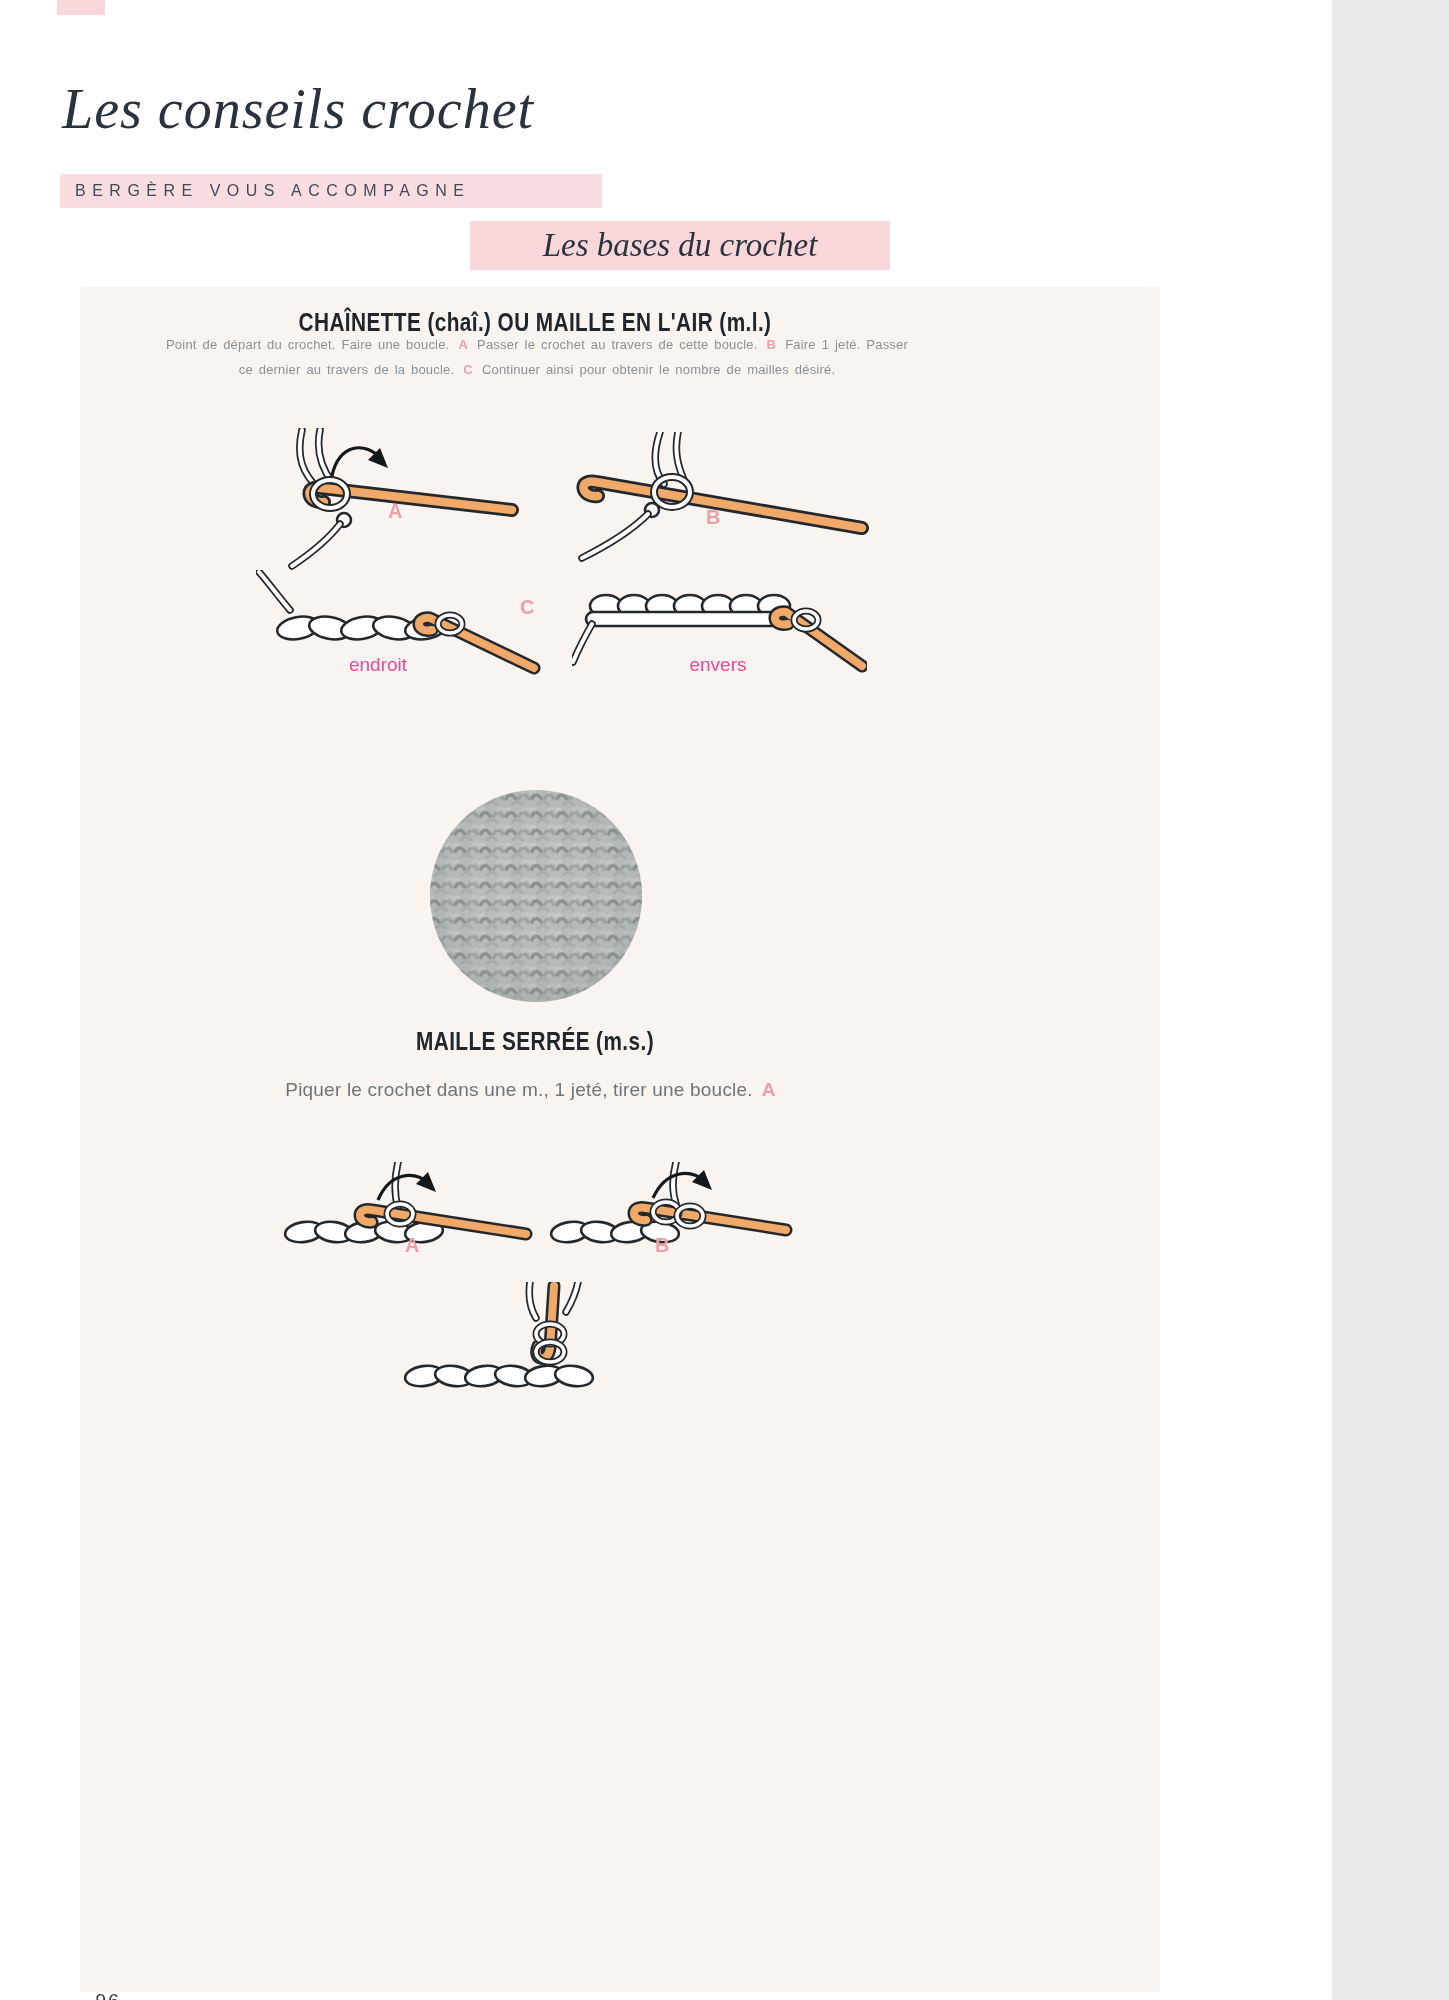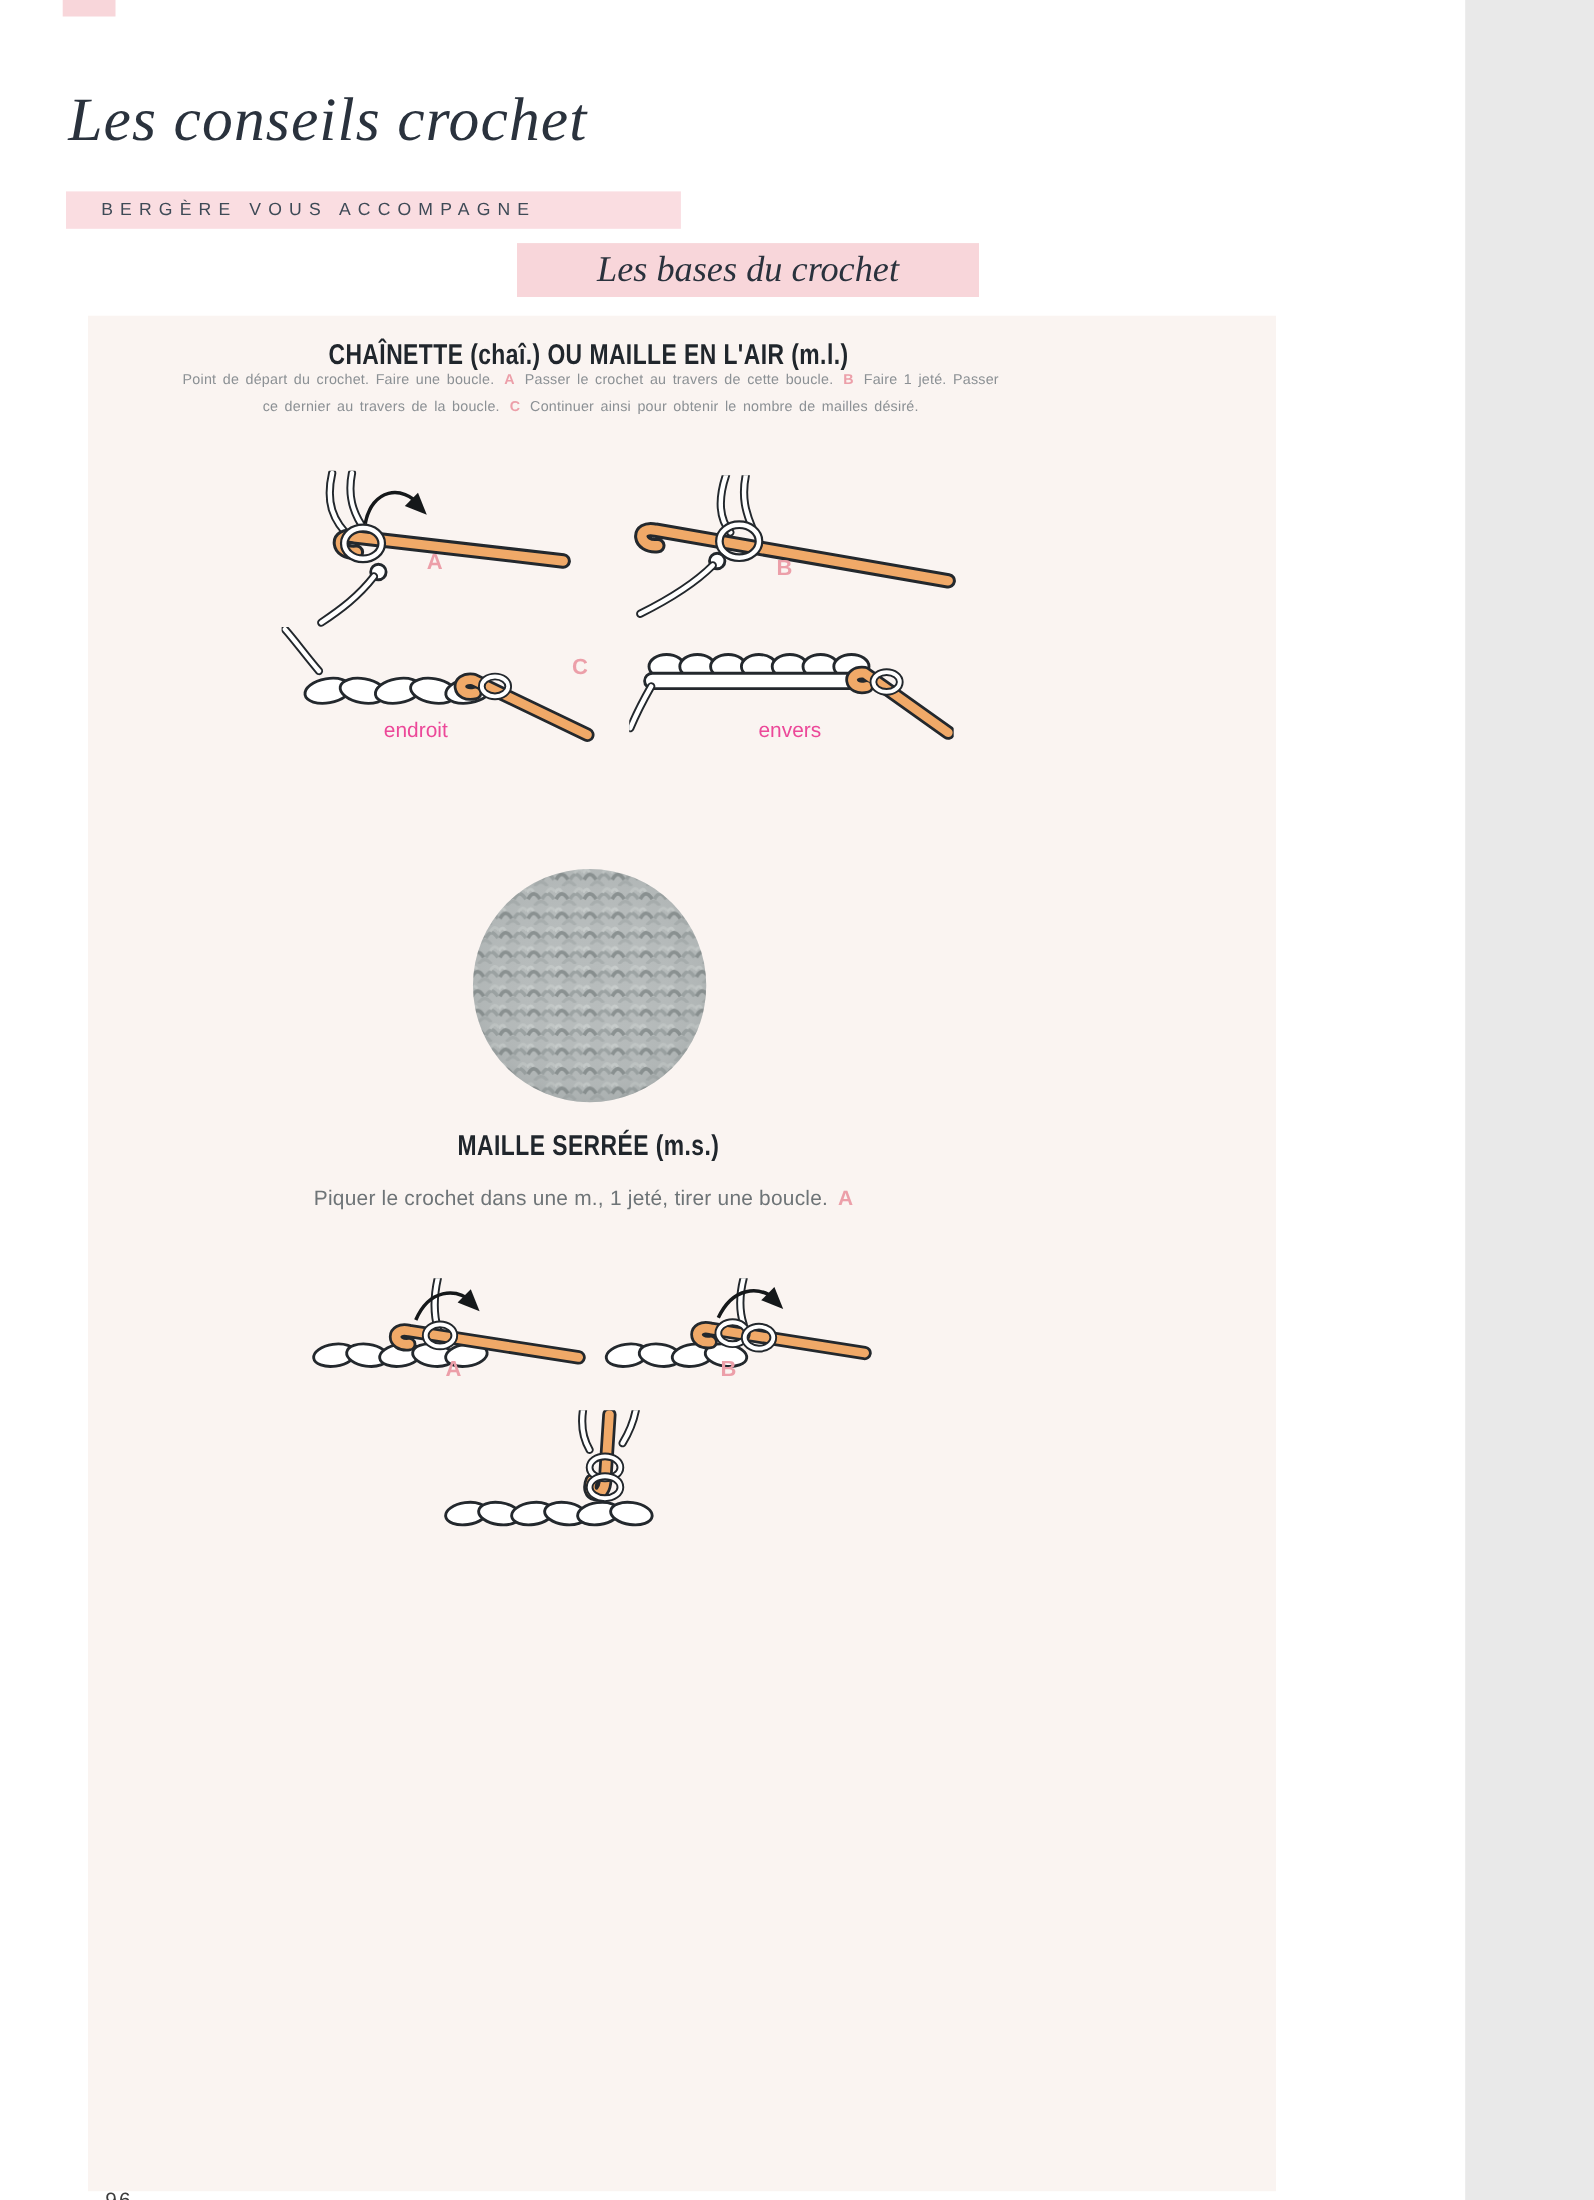--- a/index.html
+++ b/index.html
@@ -24,21 +24,21 @@
     position: absolute; left: 62px; top: 80px;
     font-family: "Liberation Serif", serif;
     font-style: italic; font-weight: 400;
     font-size: 56px; line-height: 1.05;
     color: #2a323d; letter-spacing: 1px;
     white-space: nowrap;
   }
   .tagline-bar {
     position: absolute; left: 60px; top: 174px;
     background: #fadde1;
-    padding: 8px 132px 8px 32px;
+    padding: 8px 132px 8px 15px;
   }
   .tagline-bar span {
     font-size: 16px; letter-spacing: 6.5px;
     color: #3e4a56; white-space: nowrap;
   }
   .banner {
     position: absolute; left: 470px; top: 221px;
     width: 420px; height: 49px;
     background: #f8d6da;
     display: flex; align-items: center; justify-content: center; text-align: center;

